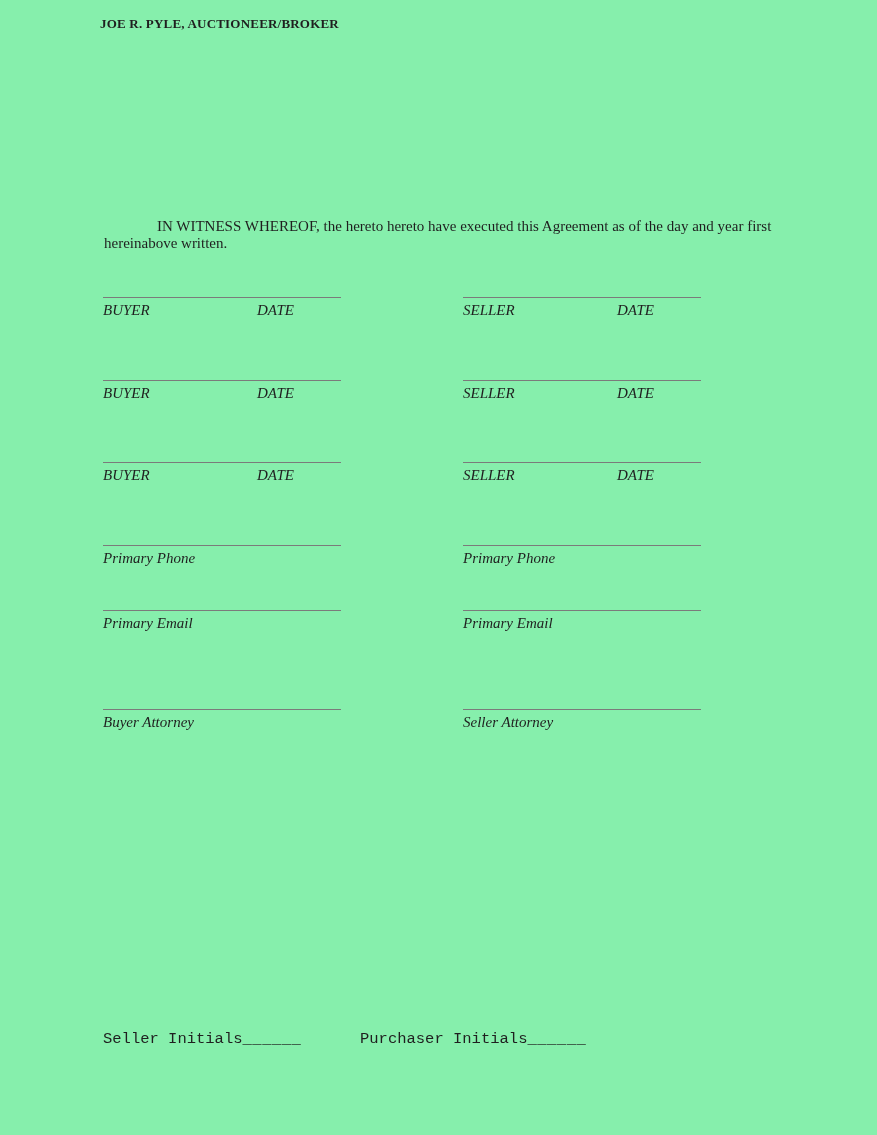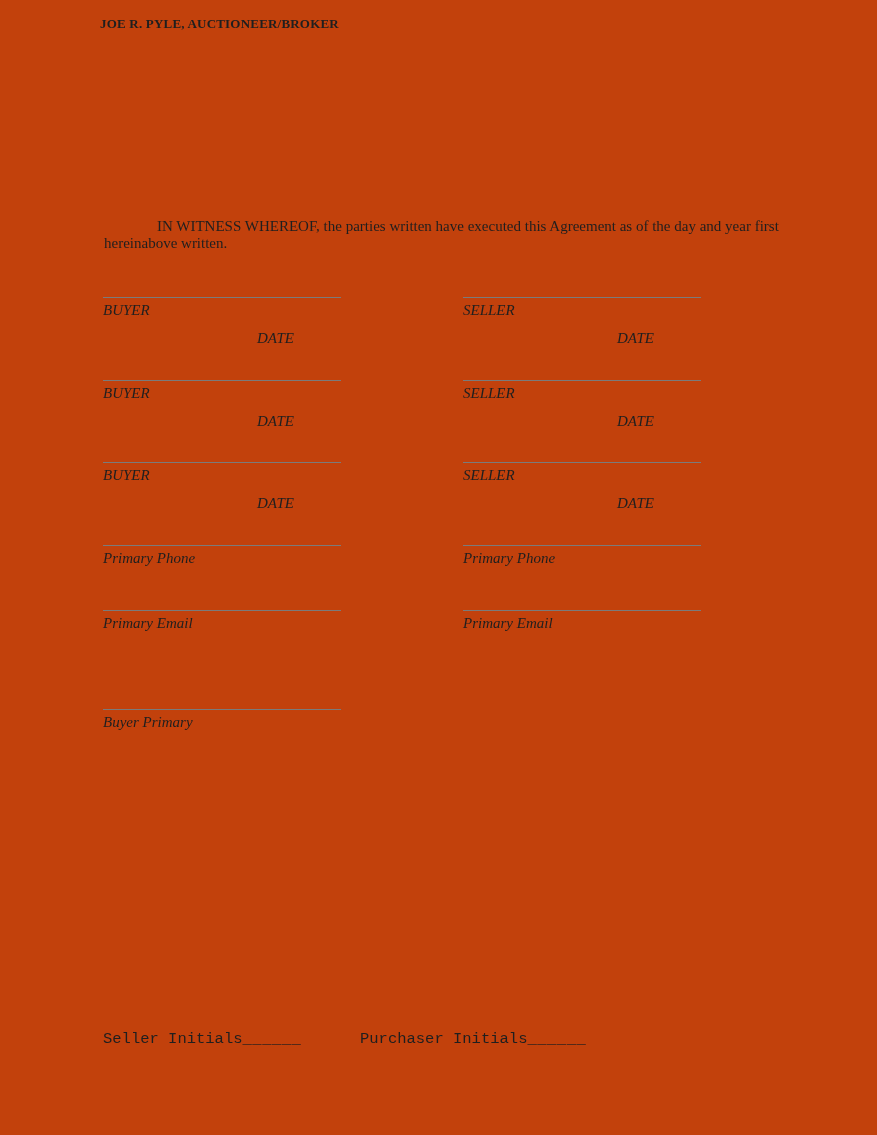--- a/index.html
+++ b/index.html
@@ -1,20 +1,20 @@
 <!DOCTYPE html>
 <html><head>
 <meta charset="utf-8">
 <style>
   html, body { margin: 0; padding: 0; background: #ffffff; }
   .page {
     position: relative;
     width: 877px;
     height: 1135px;
-    background: #c2410c;
+    background: #86efac;
     font-family: "Liberation Serif", serif;
     color: #1f1f1f;
     overflow: hidden;
   }
   .broker-header {
     position: absolute;
     left: 100px;
     top: 16px;
     font-size: 13px;
     font-weight: bold;
@@ -43,40 +43,39 @@
     margin-top: 4px;
     font-size: 15px;
     line-height: 17px;
     white-space: nowrap;
     font-style: italic;
   }
   .sig-cell .date-label {
     position: absolute;
     left: 154px;
     top: 0;
-    margin-top: 28px;
   }
   .initials-group {
     position: absolute;
     top: 1030px;
     font-size: 15.5px;
     line-height: 18px;
     white-space: nowrap;
     font-family: Liberation Mono, monospace;
   }
   .initials-blank { letter-spacing: 0.5px; }
 </style>
 </head>
 <body>
 
 <div class="page">
 
   <div class="broker-header">JOE R. PYLE, AUCTIONEER/BROKER</div>
 
-  <div class="witness-paragraph">IN WITNESS WHEREOF, the parties written have executed this Agreement as of the day and year first hereinabove written.</div>
+  <div class="witness-paragraph">IN WITNESS WHEREOF, the hereto hereto have executed this Agreement as of the day and year first hereinabove written.</div>
 
   <div class="sig-cell" style="left:103px; top:297px">
     <div class="rule"></div>
     <div class="labels">
       <span>BUYER</span>
       <span class="date-label">DATE</span>
     </div>
   </div>
   <div class="sig-cell" style="left:463px; top:297px">
     <div class="rule"></div>
@@ -138,21 +137,27 @@
   <div class="sig-cell" style="left:463px; top:610px">
     <div class="rule"></div>
     <div class="labels">
       <span>Primary Email</span>
     </div>
   </div>
 
   <div class="sig-cell" style="left:103px; top:709px">
     <div class="rule"></div>
     <div class="labels">
-      <span>Buyer Primary</span>
+      <span>Buyer Attorney</span>
+    </div>
+  </div>
+  <div class="sig-cell" style="left:463px; top:709px">
+    <div class="rule"></div>
+    <div class="labels">
+      <span>Seller Attorney</span>
     </div>
   </div>
 
   <div class="initials-group" style="left:103px">
     <span>Seller Initials</span><span class="initials-blank">______</span>
   </div>
   <div class="initials-group" style="left:360px">
     <span>Purchaser Initials</span><span class="initials-blank">______</span>
   </div>
 

